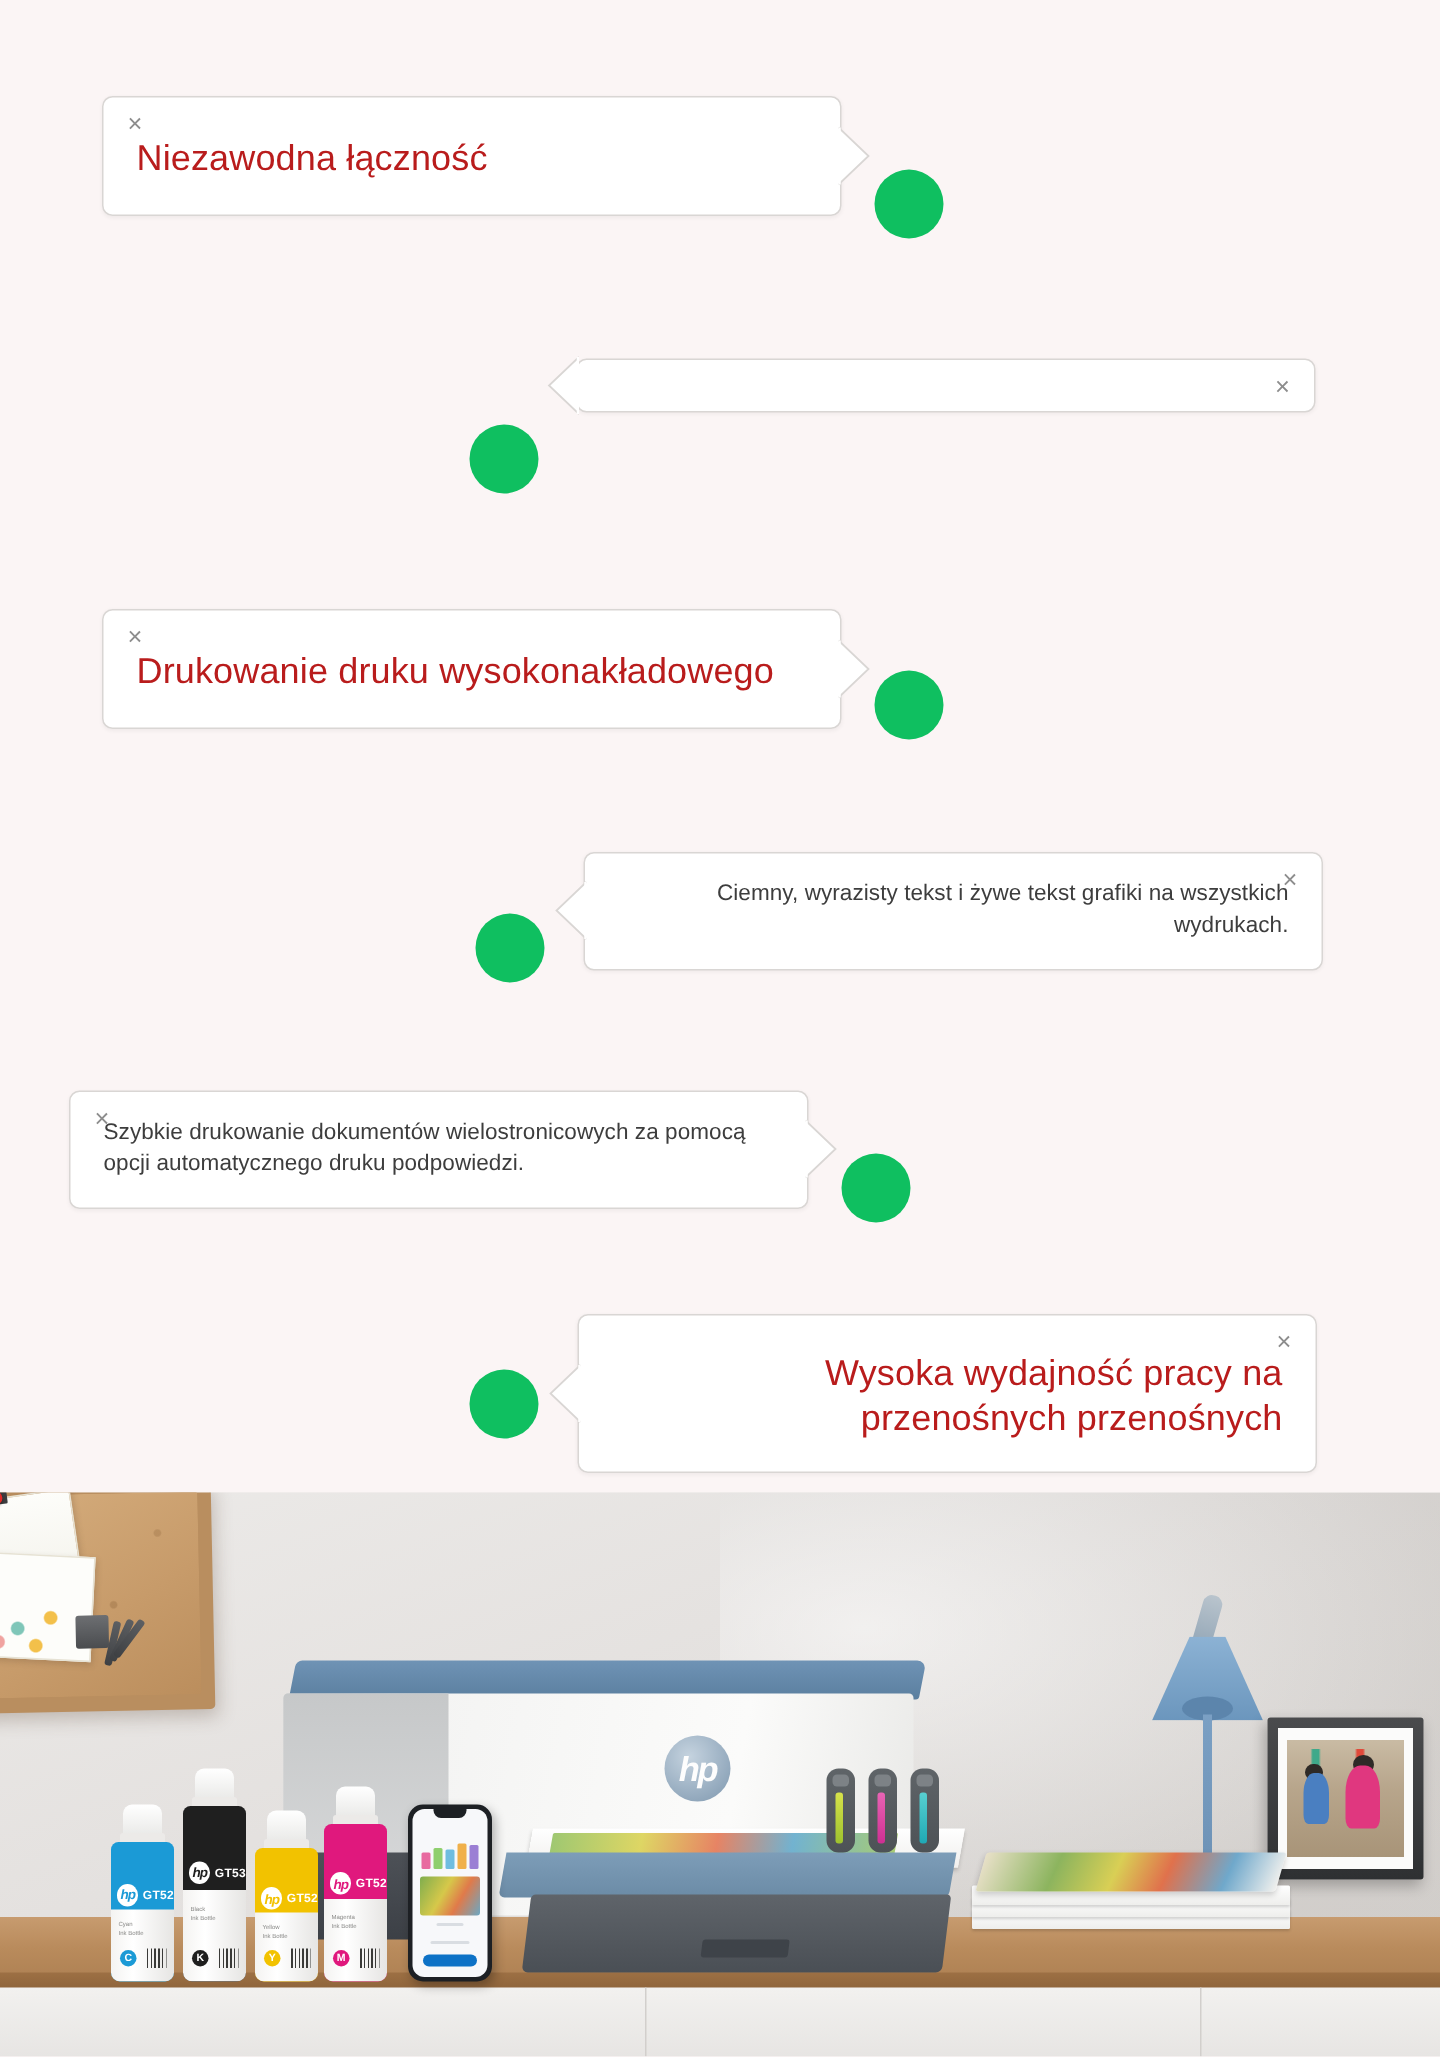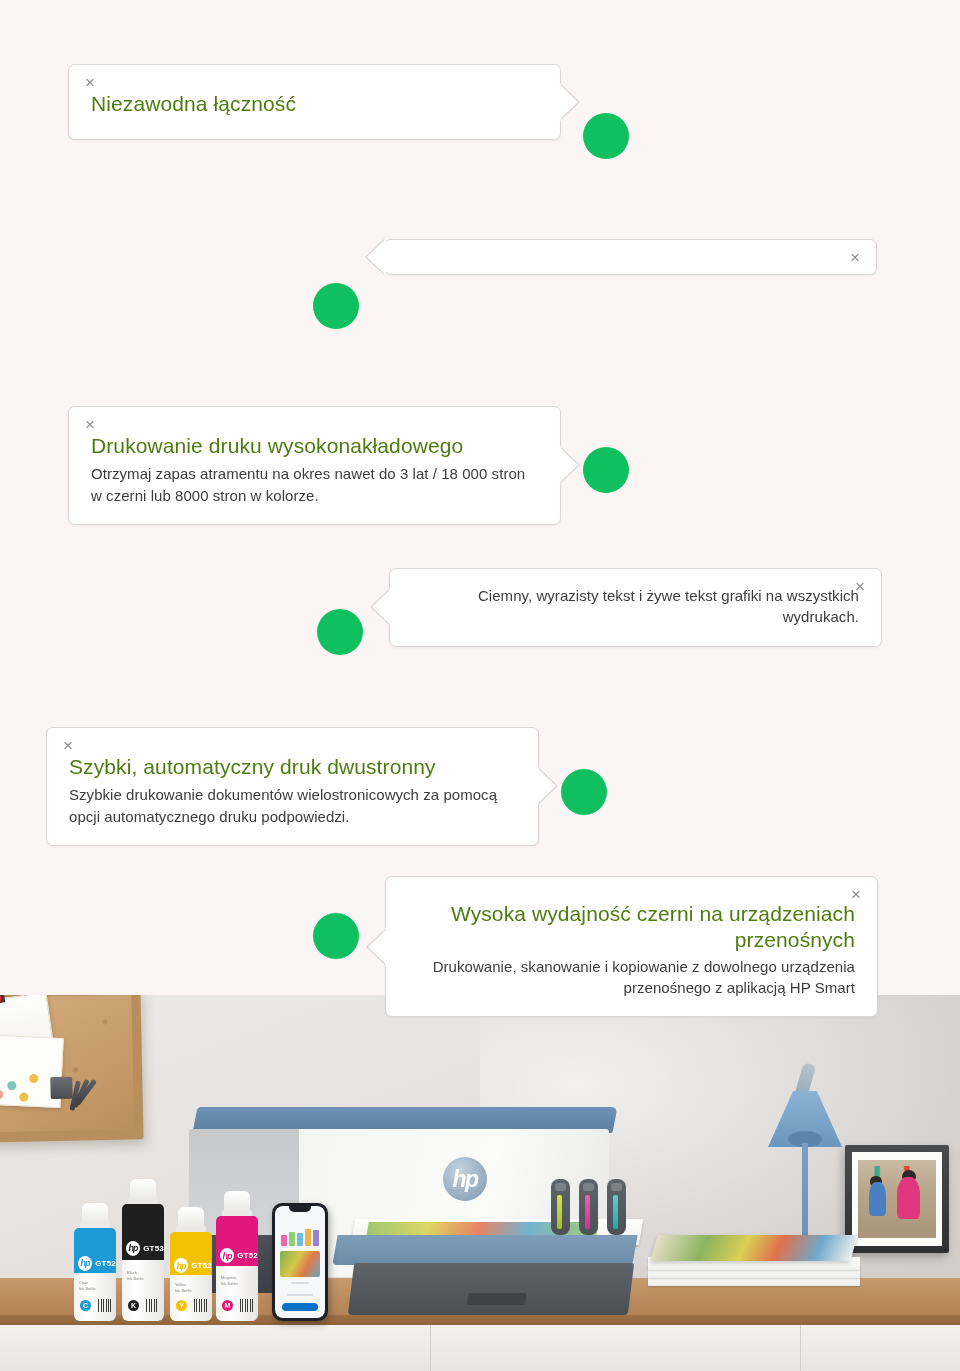--- a/index.html
+++ b/index.html
@@ -292,23 +292,23 @@
   .co-close {
     position: absolute; top: 9px;
     font-size: 17px; line-height: 1; color: #8d8d8d;
     font-family: "Liberation Sans", sans-serif; font-weight: 300;
     cursor: pointer; user-select: none;
   }
   .left-box  .co-close { left: 16px; }
   .right-box .co-close { right: 16px; }
 
   .co-title {
-    font-size: 21px;
+    font-size: 24px;
     font-weight: 400;
-    color: #4d7c0f;
+    color: #b91c1c;
     line-height: 1.25;
     margin-top: 10px;
     margin-bottom: 4px;
     letter-spacing: .1px;
   }
   .co-body {
     font-size: 15px;
     color: #3d3d3d;
     line-height: 1.42;
     letter-spacing: .05px;
@@ -526,21 +526,20 @@
         <path d="M22 2 L2 21 L22 40" fill="#ffffff" stroke="#d9d6d4" stroke-width="1.2"></path>
         <path d="M22 2 L22 40" stroke="#ffffff" stroke-width="3"></path>
       </svg>
   </span>
 </div>
 <div class="dot" id="d2"></div>
 
 <div class="callout left-box" id="co3">
   <span class="co-close">×</span>
   <div class="co-title">Drukowanie druku wysokonakładowego</div>
-  <div class="co-body">Otrzymaj zapas atramentu na okres nawet do 3 lat / 18 000 stron w czerni lub 8000 stron w kolorze.</div>
   <span class="co-tail tail-right">
     <svg viewBox="0 0 22 42">
         <path d="M0 2 L20 21 L0 40" fill="#ffffff" stroke="#d9d6d4" stroke-width="1.2"></path>
         <path d="M0 2 L0 40" stroke="#ffffff" stroke-width="3"></path>
       </svg>
   </span>
 </div>
 <div class="dot" id="d3"></div>
 
 <div class="callout right-box" id="co4">
@@ -550,35 +549,33 @@
     <svg viewBox="0 0 22 42">
         <path d="M22 2 L2 21 L22 40" fill="#ffffff" stroke="#d9d6d4" stroke-width="1.2"></path>
         <path d="M22 2 L22 40" stroke="#ffffff" stroke-width="3"></path>
       </svg>
   </span>
 </div>
 <div class="dot" id="d4"></div>
 
 <div class="callout left-box" id="co5">
   <span class="co-close">×</span>
-  <div class="co-title">Szybki, automatyczny druk dwustronny</div>
   <div class="co-body">Szybkie drukowanie dokumentów wielostronicowych za pomocą opcji automatycznego druku podpowiedzi.</div>
   <span class="co-tail tail-right">
     <svg viewBox="0 0 22 42">
         <path d="M0 2 L20 21 L0 40" fill="#ffffff" stroke="#d9d6d4" stroke-width="1.2"></path>
         <path d="M0 2 L0 40" stroke="#ffffff" stroke-width="3"></path>
       </svg>
   </span>
 </div>
 <div class="dot" id="d5"></div>
 
 <div class="callout right-box" id="co6">
   <span class="co-close">×</span>
-  <div class="co-title tight">Wysoka wydajność czerni na urządzeniach przenośnych</div>
-  <div class="co-body">Drukowanie, skanowanie i kopiowanie z dowolnego urządzenia przenośnego z aplikacją HP Smart</div>
+  <div class="co-title tight">Wysoka wydajność pracy na przenośnych przenośnych</div>
   <span class="co-tail tail-left">
     <svg viewBox="0 0 22 42">
         <path d="M22 2 L2 21 L22 40" fill="#ffffff" stroke="#d9d6d4" stroke-width="1.2"></path>
         <path d="M22 2 L22 40" stroke="#ffffff" stroke-width="3"></path>
       </svg>
   </span>
 </div>
 <div class="dot" id="d6"></div>
 
 </body></html>

